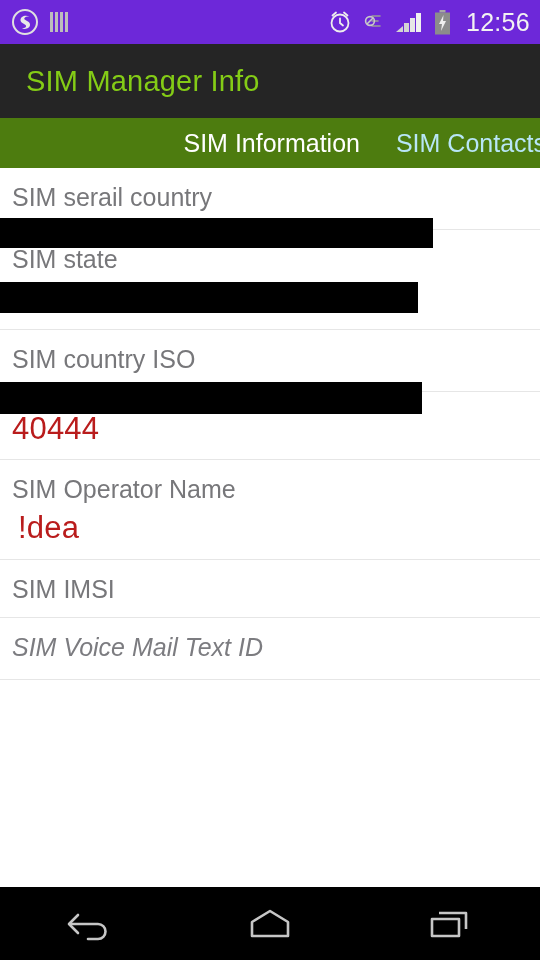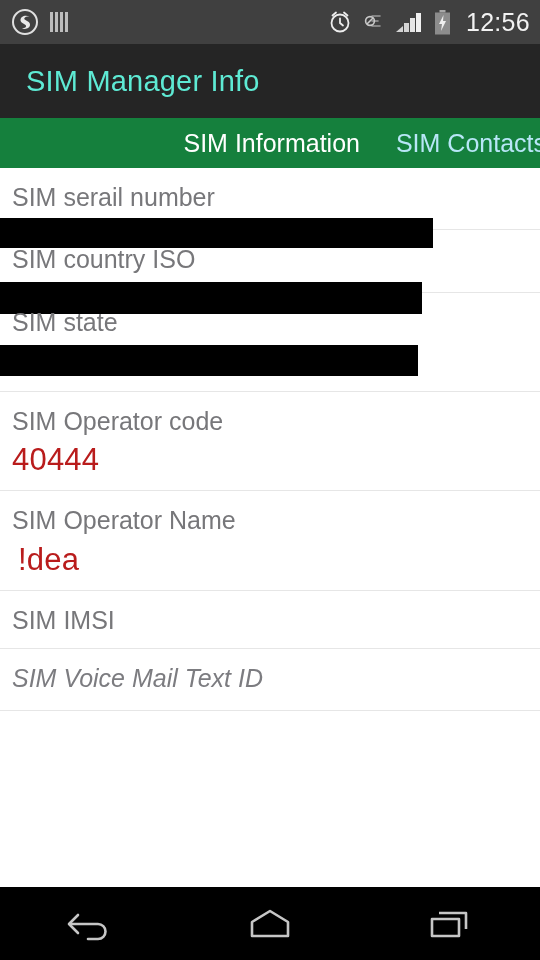--- a/index.html
+++ b/index.html
@@ -13,21 +13,21 @@
   #device {
     position:relative;
     width:540px; height:960px;
     background:#ffffff;
     display:flex; flex-direction:column;
   }
 
   
   .statusbar {
     height:44px; flex:0 0 44px;
-    background:#404040;
+    background:#6d28d9;
     display:flex; align-items:center;
     padding:0 10px 0 12px;
     color:#d8d8d8;
   }
   .sb-left { display:flex; align-items:center; gap:12px; }
   .sb-spacer { flex:1 1 auto; }
   .sb-right { display:flex; align-items:center; gap:11px; }
   .sb-clock {
     font-size:25px; color:#f2f2f2; letter-spacing:0.3px;
     margin-left:4px; line-height:1;
@@ -35,28 +35,28 @@
   .icon-svg { display:block; }
 
   
   .actionbar {
     height:74px; flex:0 0 74px;
     background:#252525;
     display:flex; align-items:center;
     padding-left:26px;
   }
   .actionbar-title {
-    color:#5eead4; font-size:29px; font-weight:400;
+    color:#84cc16; font-size:29px; font-weight:400;
     letter-spacing:0.2px;
   }
 
   
   .tabbar {
     height:50px; flex:0 0 50px;
-    background:#15803d;
+    background:#4d7c0f;
     display:flex; align-items:flex-start;
     justify-content:flex-end;
     overflow:hidden;
     position:relative;
   }
   .tab {
     font-size:25px; white-space:nowrap;
     padding:0 18px; line-height:50px;
   }
   .tab-active { color:#ffffff; }
@@ -170,39 +170,38 @@
   </div>
 
   <div class="tabbar">
     <div class="tab tab-active">SIM Information</div>
     <div class="tab tab-inactive">SIM Contacts</div>
   </div>
 
   <div class="list">
 
     <div class="row">
-      <div class="row-label">SIM serail number</div>
+      <div class="row-label">SIM serail country</div>
       <div class="row-value"></div>
       <div class="redaction" style="top:50px; height:30px; width:433px;"></div>
+    </div>
+
+    <div class="row">
+      <div class="row-label">SIM state</div>
+      <div class="row-value">READY</div>
+      <div class="redaction" style="top:52px; height:31px; width:418px;"></div>
     </div>
 
     <div class="row">
       <div class="row-label">SIM country ISO</div>
       <div class="row-value"></div>
       <div class="redaction" style="top:52px; height:32px; width:422px;"></div>
     </div>
 
     <div class="row">
-      <div class="row-label">SIM state</div>
-      <div class="row-value">READY</div>
-      <div class="redaction" style="top:52px; height:31px; width:418px;"></div>
-    </div>
-
-    <div class="row">
-      <div class="row-label">SIM Operator code</div>
       <div class="row-value">40444</div>
     </div>
 
     <div class="row">
       <div class="row-label">SIM Operator Name</div>
       <div class="row-value indent">!dea</div>
     </div>
 
     <div class="row">
       <div class="row-label">SIM IMSI</div>

